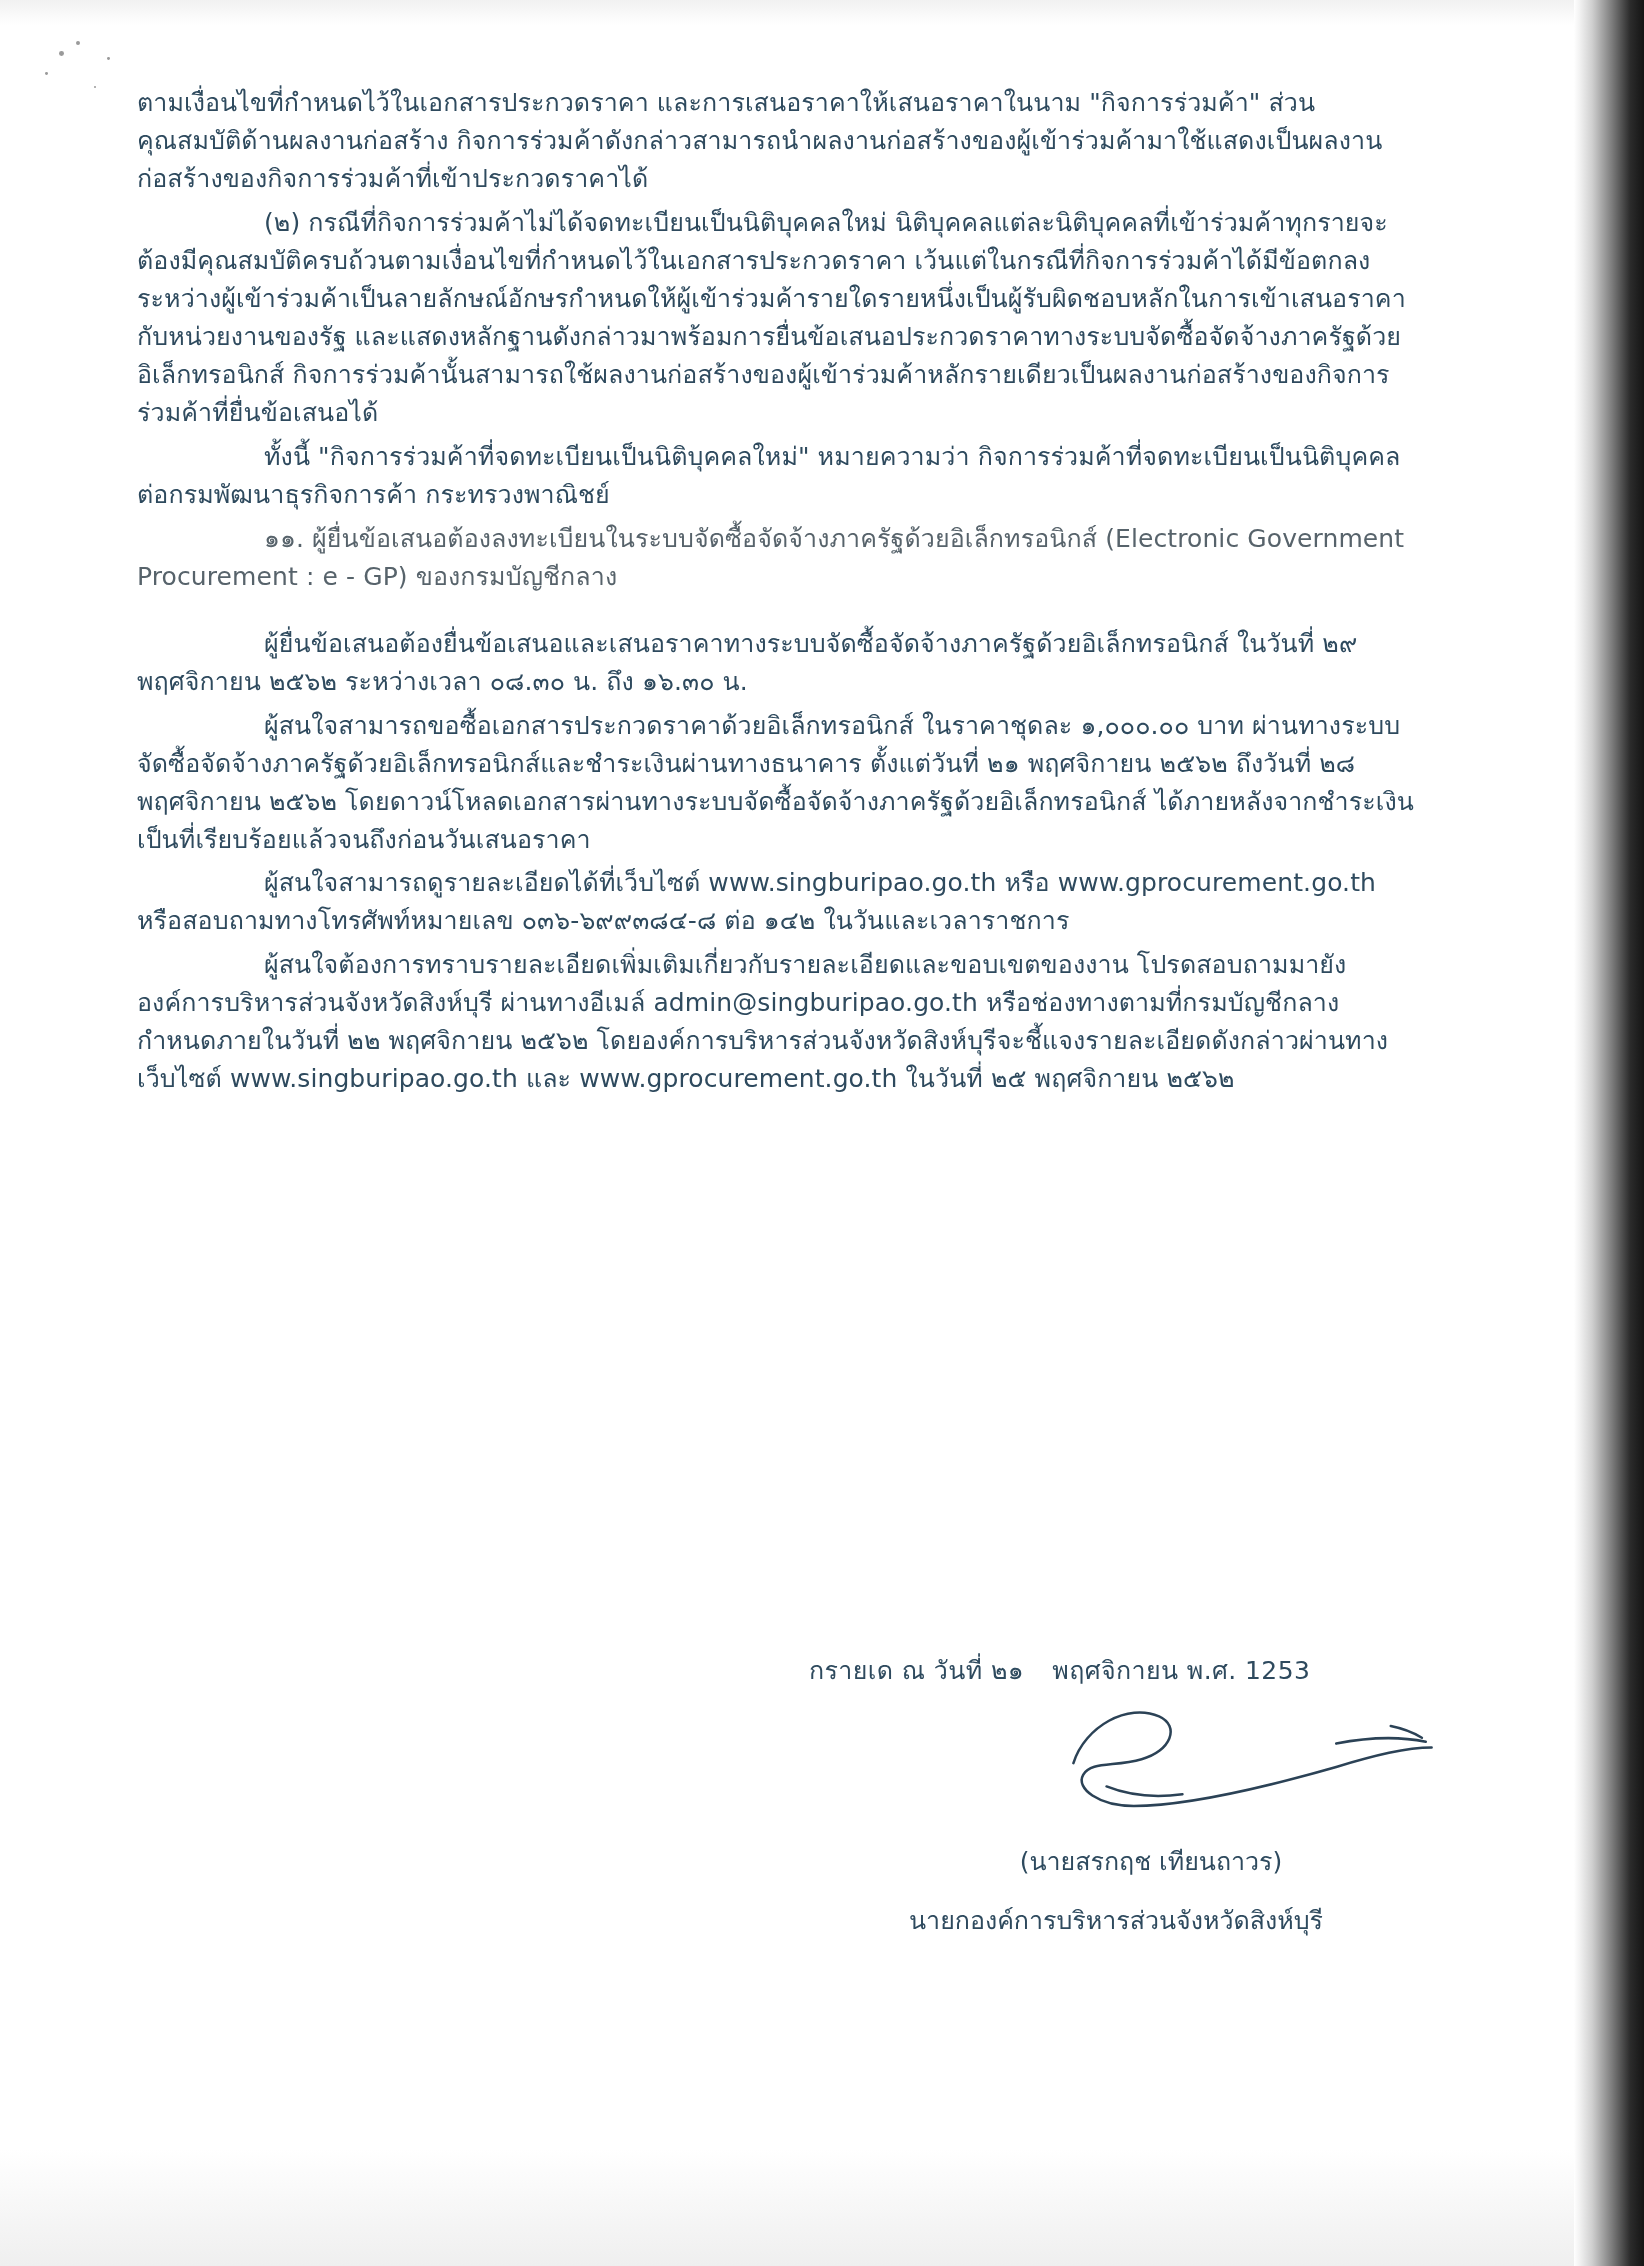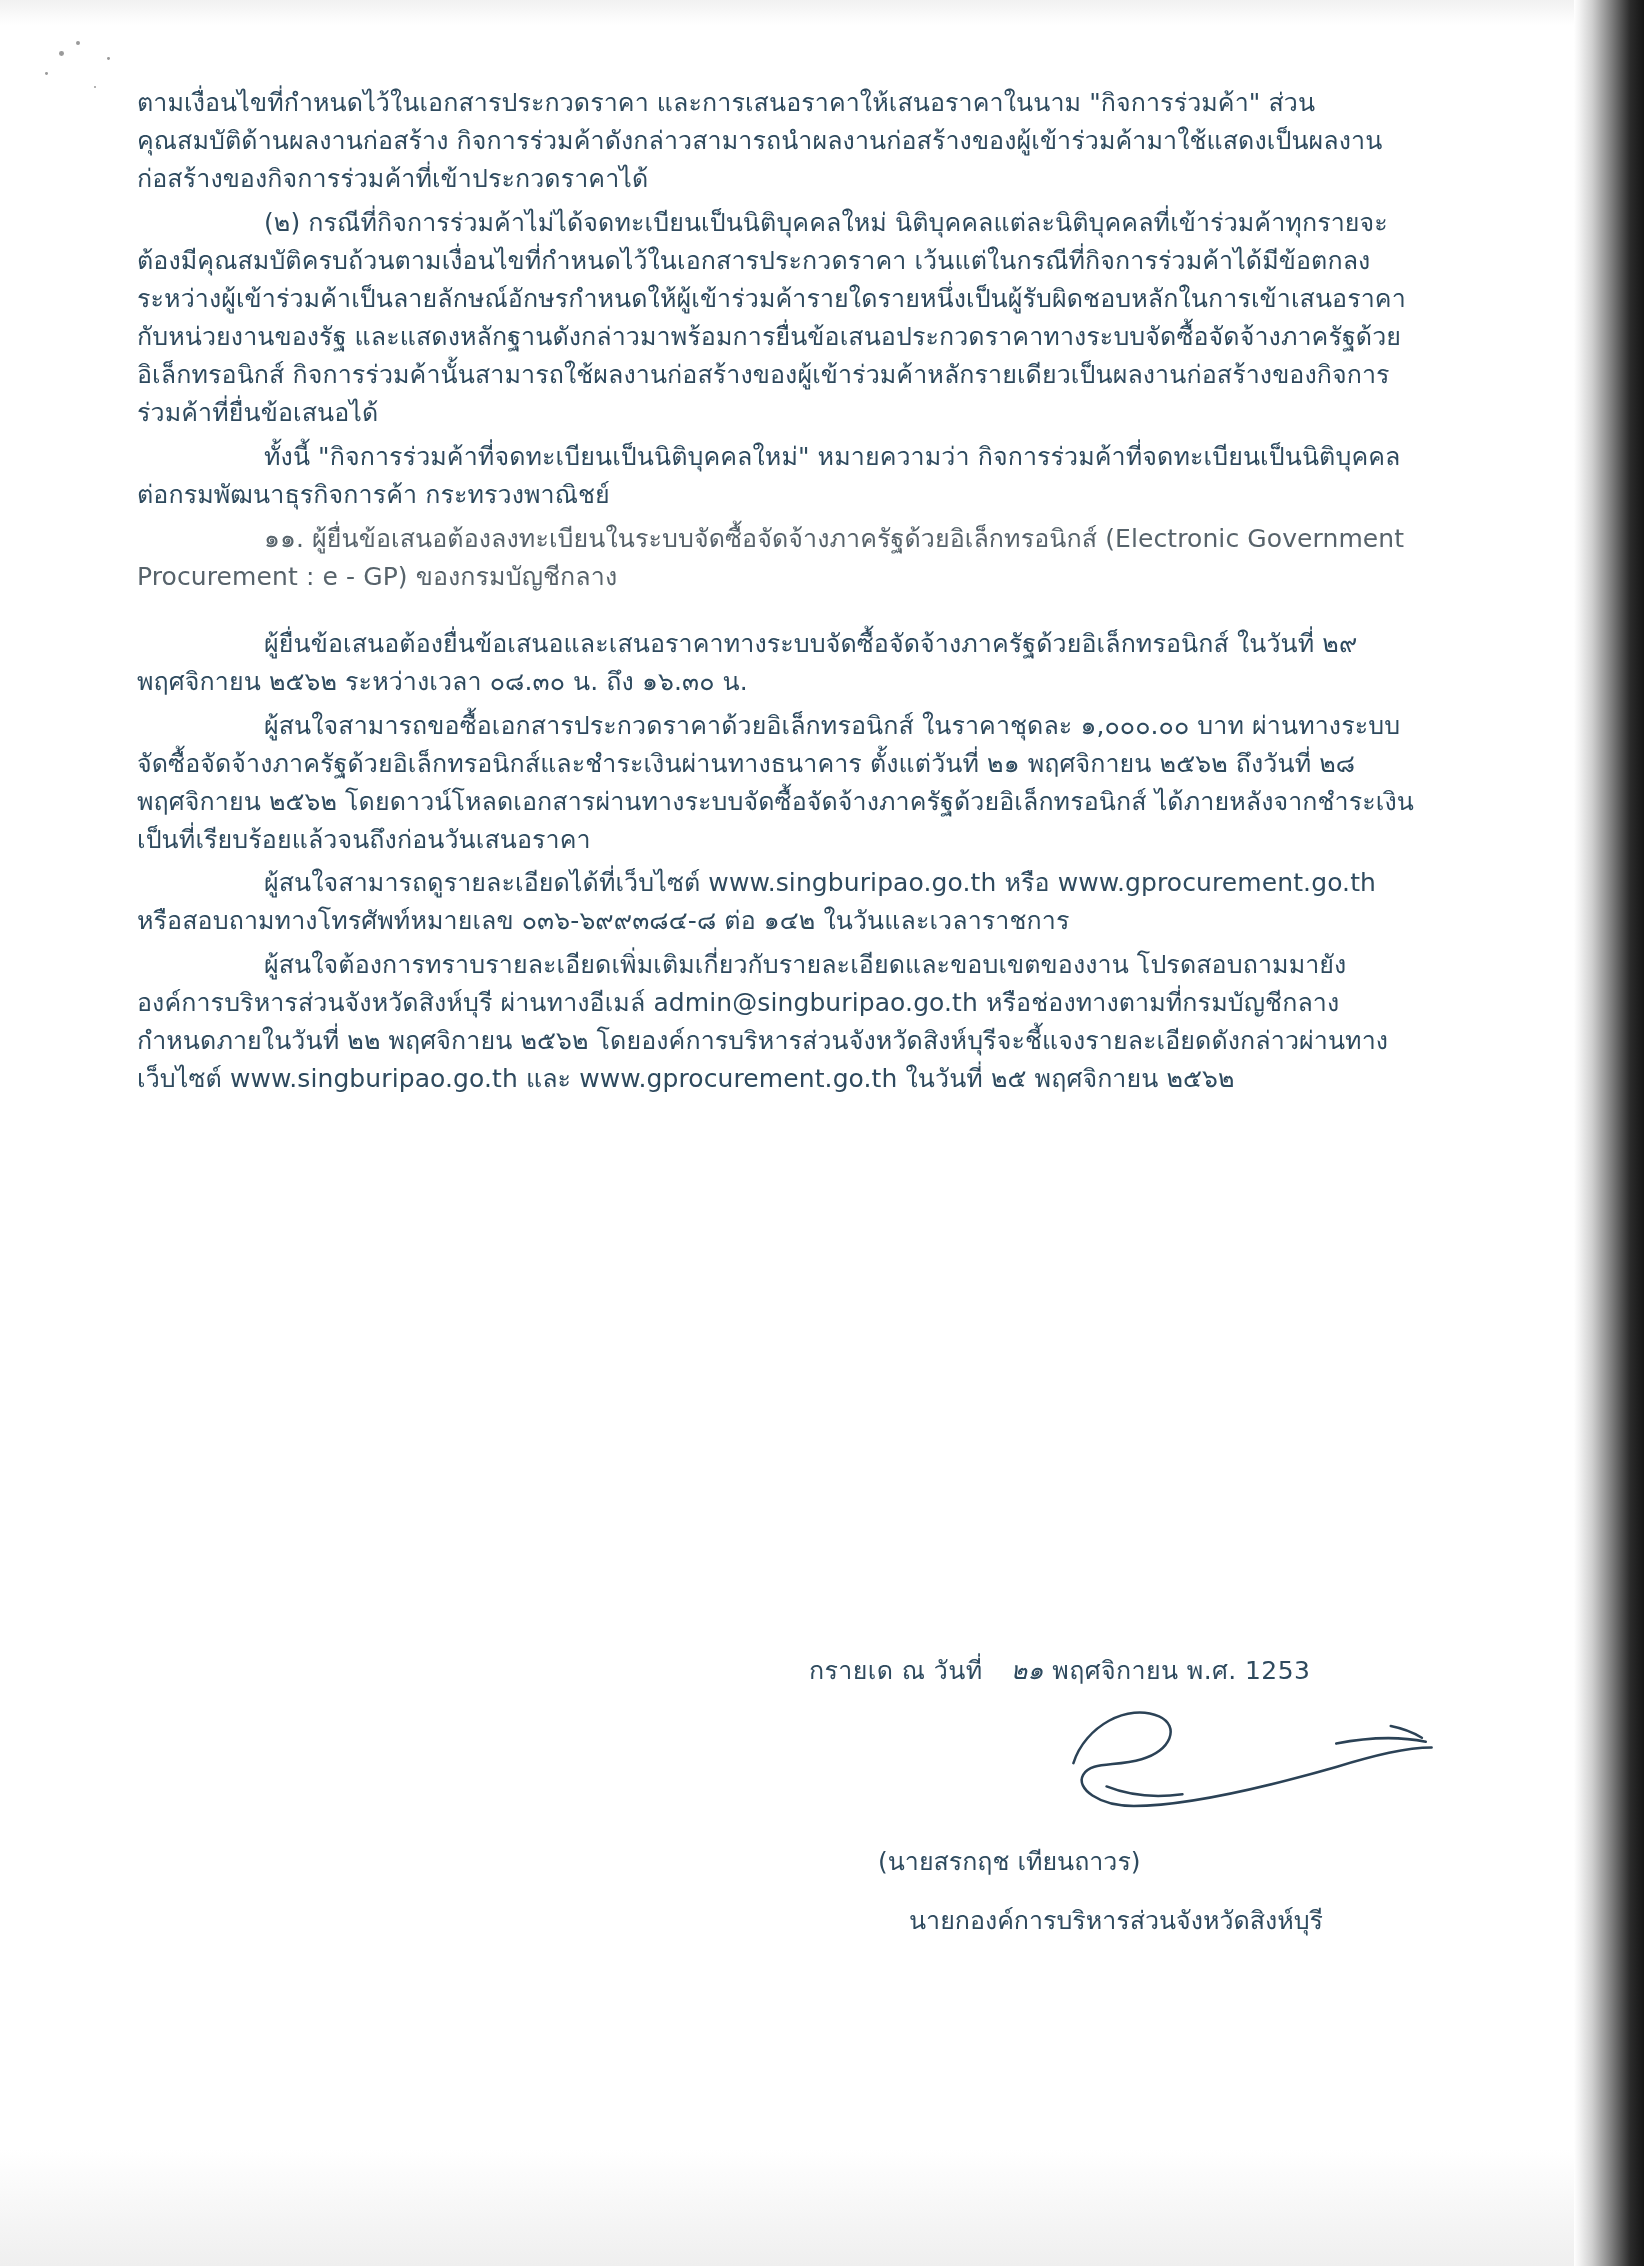--- a/index.html
+++ b/index.html
@@ -97,35 +97,35 @@
     top: 1650px;
     width: 605px;
     font-size: 25px;
     color: #2e4a5e;
     letter-spacing: 0.4px;
     white-space: nowrap;
   }
   #closing-day {
     display: inline-block;
     min-width: 53px;
-    text-align: right;
-    font-style: italic;
+    text-align: left;
   }
   #signature-wrap {
     position: absolute;
     left: 1044px;
     top: 1693px;
     width: 419px;
     height: 146px;
   }
   #signature-name {
     position: absolute;
     left: 878px;
     top: 1841px;
     width: 546px;
+    text-align: center;
     font-size: 25px;
     color: #2e4a5e;
   }
   #signature-title {
     position: absolute;
     left: 804px;
     top: 1900px;
     width: 624px;
     text-align: center;
     font-size: 25px;

